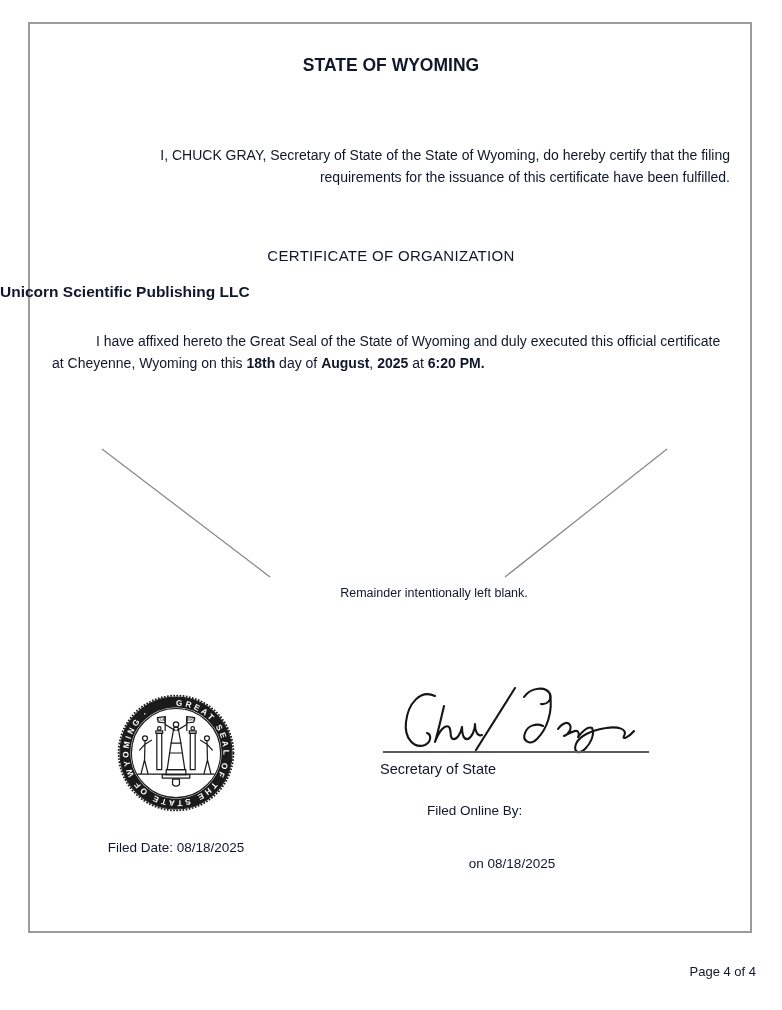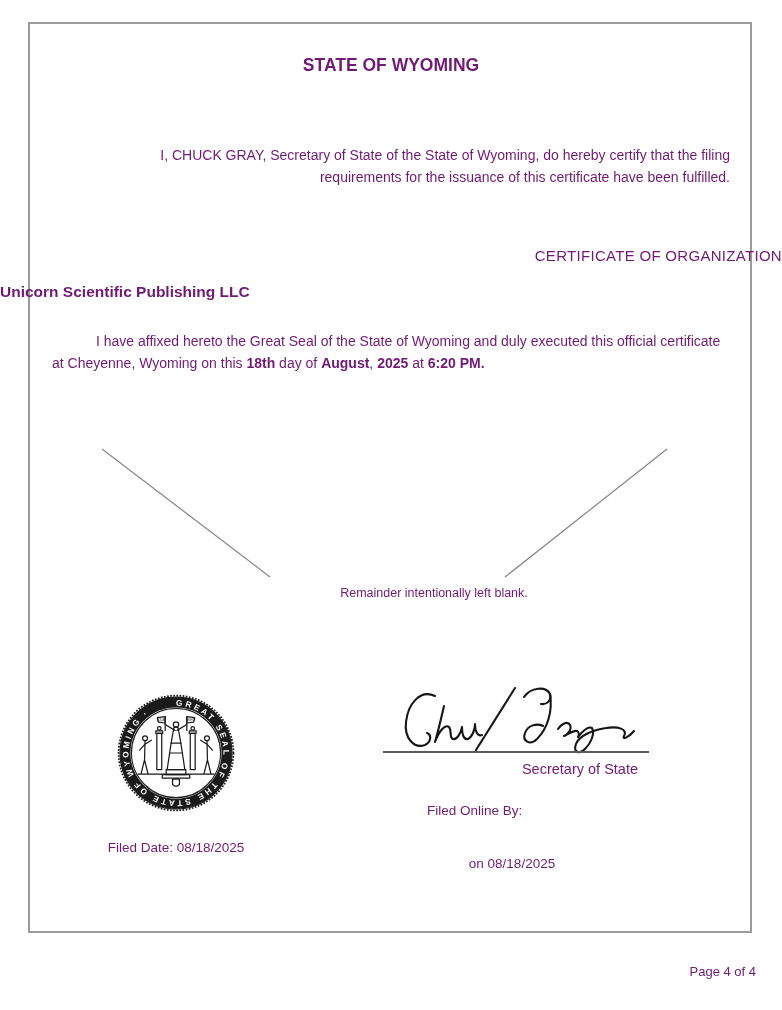--- a/index.html
+++ b/index.html
@@ -1,57 +1,57 @@
 <!DOCTYPE html>
 <html><head>
 <meta charset="utf-8">
 <style>
   html,body{margin:0;padding:0;background:#ffffff;}
   .page{
     position:relative;width:782px;height:1010px;background:#ffffff;
-    font-family:"Liberation Sans",sans-serif;color:#701a75;overflow:hidden;
+    font-family:"Liberation Sans",sans-serif;color:#0f172a;overflow:hidden;
   }
   .border-frame{
     position:absolute;left:28px;top:22px;width:720px;height:907px;
     border:2px solid #9b9b9b;
   }
   .doc-header{
     position:absolute;top:53px;left:0;width:782px;text-align:center;
     font-weight:bold;font-size:17.5px;line-height:25px;
   }
   .para{
     position:absolute;left:52px;width:678px;font-size:14px;line-height:21.5px;
     text-indent:44px;
   }
   .para b{font-weight:bold;margin-top:43px;}
   #para1{top:145px;text-align:right;}
   #para2{top:331px;}
   .cert-type{
-    position:absolute;top:247px;left:0;width:782px;text-align:right;
+    position:absolute;top:247px;left:0;width:782px;text-align:center;
     font-size:15px;letter-spacing:0.3px;
   }
   .entity-name{
     position:absolute;top:283px;left:0;width:782px;text-align:left;
     font-size:15.5px;font-weight:bold;
   }
   .vlines{position:absolute;left:0;top:440px;}
   .remainder{
     position:absolute;top:586px;left:12px;width:770px;text-align:center;
     font-size:12.5px;
     padding-left:37px;
   }
   .seal{position:absolute;left:117px;top:694px;width:118px;height:118px;}
   .filed-date{
     position:absolute;left:103px;top:840px;width:146px;text-align:center;
     font-size:13.5px;
   }
   .sig-svg{position:absolute;left:378px;top:680px;width:278px;height:74px;}
   .sig-line{position:absolute;left:383px;top:751px;width:266px;height:2px;background:#5a5a5a;}
   .sig-title{
-    position:absolute;left:380px;top:761px;width:258px;text-align:right;
+    position:absolute;left:380px;top:761px;width:258px;text-align:left;
     font-size:14.5px;
   }
   .filed-online{
     position:absolute;left:427px;top:803px;width:170px;text-align:left;
     font-size:13.5px;
   }
   .filed-on-date{
     position:absolute;left:427px;top:856px;width:170px;text-align:center;
     font-size:13.5px;
   }

